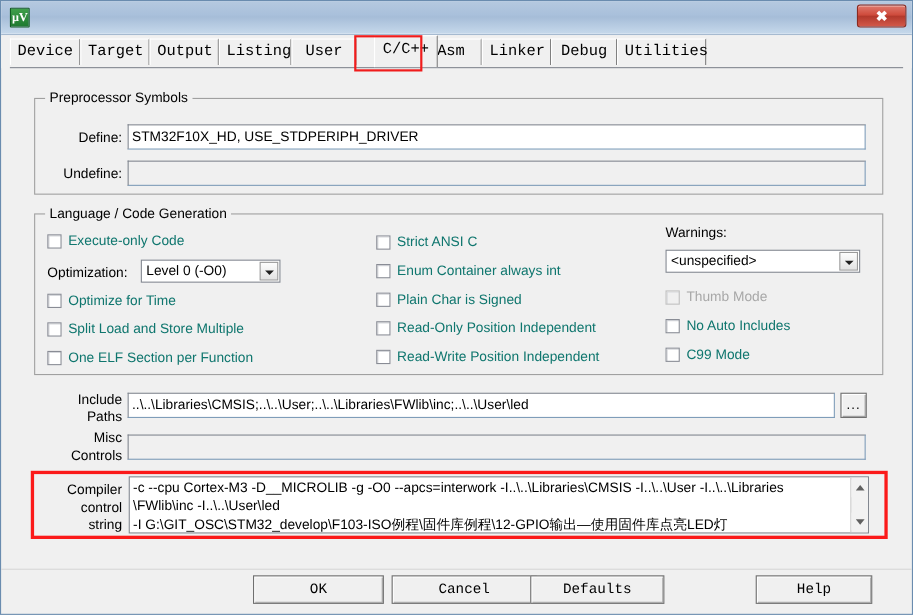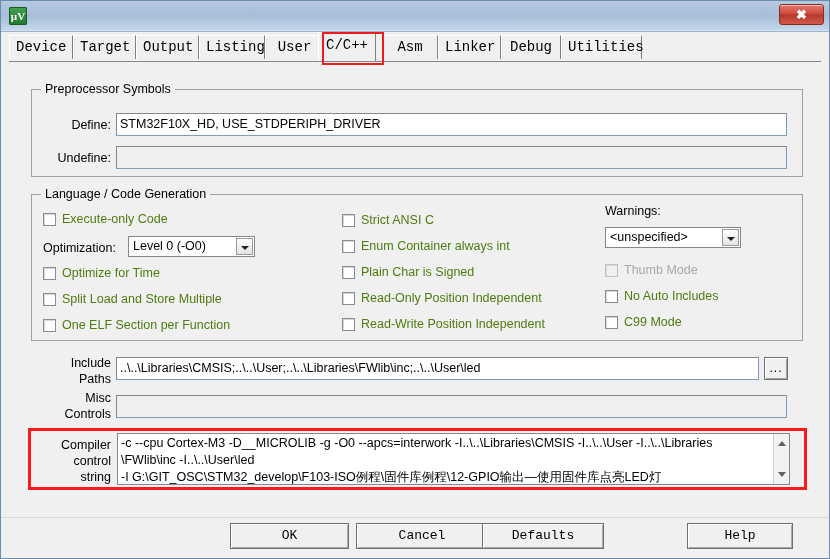--- a/index.html
+++ b/index.html
@@ -131,21 +131,21 @@
   .cb .box {
     position: absolute; left: 0; top: 1px;
     width: 13px; height: 13px;
     background: #ffffff;
     border: 1px solid #898c95;
     box-shadow: inset 1px 1px 0 #d6d8dc;
   }
   .cb.disabled .box { background: #f0f0f0; border-color: #c0c0c0; }
   .cb .txt {
     position: absolute; left: 19px; top: 0;
-    font-size: 12.5px; color: #4d7c0f;
+    font-size: 12.5px; color: #0f766e;
     white-space: nowrap;
   }
   .cb.disabled .txt { color: #a8a8a8; }
   
   .combo {
     position: absolute;
     background: #ffffff;
     border: 1px solid #828790;
     height: 21px;
   }
@@ -249,21 +249,21 @@
       <div id="close-btn">✖</div>
     </div>
   </div>
 
   <div id="tabstrip">
     <div class="tab" style="left:8px;   width:64px;">Device</div>
     <div class="tab" style="left:72px;  width:63px;">Target</div>
     <div class="tab" style="left:135px; width:63px;">Output</div>
     <div class="tab" style="left:198px; width:66px;">Listing</div>
     <div class="tab" style="left:264px; width:59px;">User</div>
-    <div class="tab selected" style="left:317px; width:58px;font-family:Liberation Mono, monospace;">C/C++</div>
+    <div class="tab selected" style="left:339px; width:58px;font-family:Liberation Mono, monospace;">C/C++</div>
     <div class="tab" style="left:381px; width:56px;">Asm</div>
     <div class="tab" style="left:437px; width:63px;">Linker</div>
     <div class="tab" style="left:500px; width:60px;">Debug</div>
     <div class="tab" style="left:560px; width:81px;">Utilities</div>
   </div>
   <div id="tab-highlight"></div>
   <div id="tab-underline"></div>
 
   <div class="groupbox" style="left:30px; top:88px; width:772px; height:88px;">
     <div class="group-title">Preprocessor Symbols</div>
@@ -314,21 +314,21 @@
   <div class="cb" style="left:341px; top:290px;">
     <span class="box"></span>
     <span class="txt">Read-Only Position Independent</span>
   </div>
   <div class="cb" style="left:341px; top:316px;">
     <span class="box"></span>
     <span class="txt">Read-Write Position Independent</span>
   </div>
 
   <div class="lbl" style="left:604px; top:203px;">Warnings:</div>
-  <div class="combo" style="left:604px; top:226px; width:136px;">
+  <div class="combo" style="left:604px; top:226px; width:177px;">
     <span class="val">&lt;unspecified&gt;</span>
     <span class="arrowbtn"></span>
   </div>
   <div class="cb disabled" style="left:604px; top:262px;">
     <span class="box"></span>
     <span class="txt">Thumb Mode</span>
   </div>
   <div class="cb" style="left:604px; top:288px;">
     <span class="box"></span>
     <span class="txt">No Auto Includes</span>

